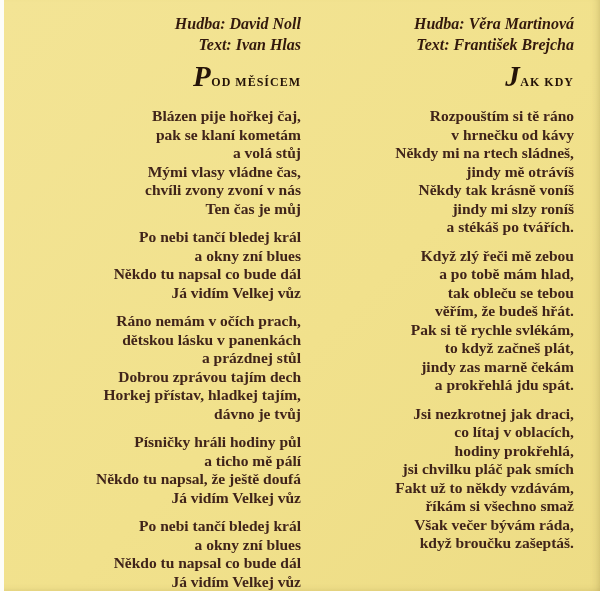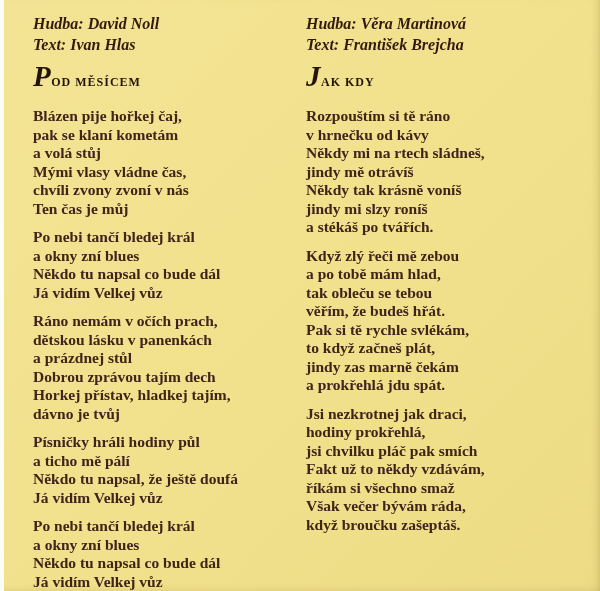--- a/index.html
+++ b/index.html
@@ -8,20 +8,21 @@
     background: #888;
   }
   .page {
     position: relative;
     width: 600px;
     height: 591px;
     background: linear-gradient(135deg, #f3e495 0%, #f1e18c 55%, #eddc85 100%);
     overflow: hidden;
     box-shadow: inset -8px 0 10px -8px rgba(120,100,40,0.35),
                 inset 0 -6px 8px -8px rgba(120,100,40,0.3);
+    text-align: right;
   }
   
   .scan-edge {
     position: absolute;
     left: 0; top: 0;
     width: 4px; height: 100%;
     background: #fdfdf8;
   }
   .column {
     position: absolute;
@@ -141,20 +142,21 @@
           <div class="line">a po tobě mám hlad,</div>
           <div class="line">tak obleču se tebou</div>
           <div class="line">věřím, že budeš hřát.</div>
           <div class="line">Pak si tě rychle svlékám,</div>
           <div class="line">to když začneš plát,</div>
           <div class="line">jindy zas marně čekám</div>
           <div class="line">a prokřehlá jdu spát.</div>
         </div>
         <div class="stanza">
           <div class="line">Jsi nezkrotnej jak draci,</div>
+          <div class="line">co lítaj v oblacích,</div>
           <div class="line">hodiny prokřehlá,</div>
           <div class="line">jsi chvilku pláč pak smích</div>
           <div class="line">Fakt už to někdy vzdávám,</div>
           <div class="line">říkám si všechno smaž</div>
           <div class="line">Však večer bývám ráda,</div>
           <div class="line">když broučku zašeptáš.</div>
         </div>
       </div>
   </div>
 </div>

